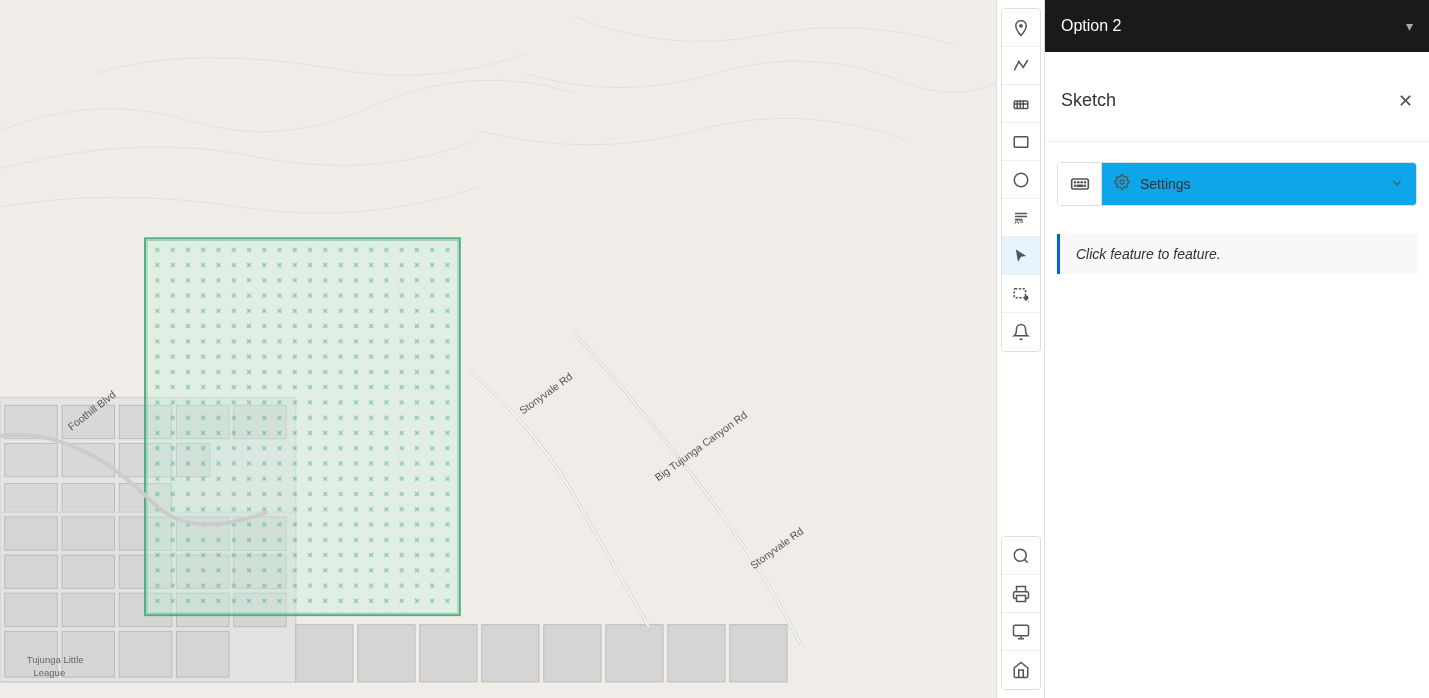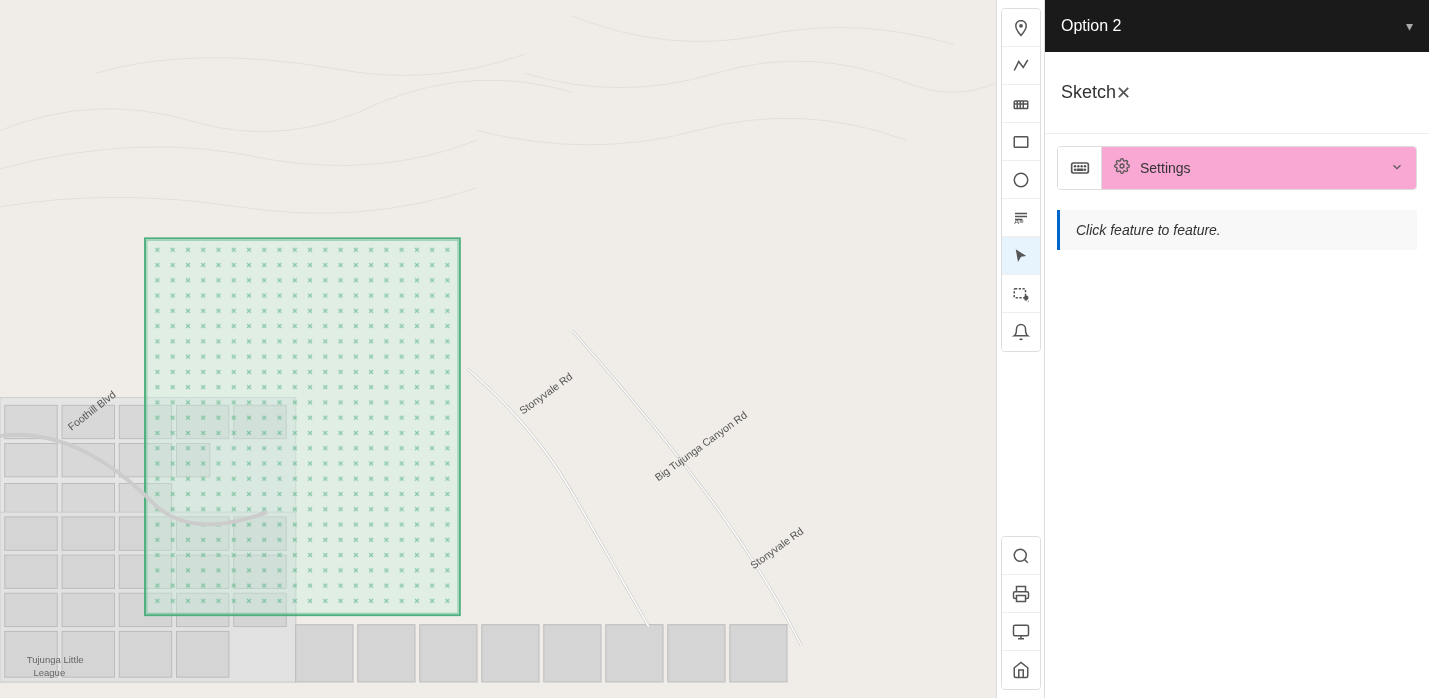--- a/index.html
+++ b/index.html
@@ -78,20 +78,21 @@
       margin-top: auto;
     }
 
     
     .sketch-panel {
       width: 385px;
       background: white;
       border-left: 1px solid #ddd;
       display: flex;
       flex-direction: column;
+      gap: 8px;
     }
 
     
     .option-header {
       background: #1a1a1a;
       color: white;
       height: 52px;
       display: flex;
       align-items: center;
       justify-content: space-between;
@@ -102,21 +103,21 @@
 
     .option-header-chevron {
       color: #aaa;
       font-size: 14px;
     }
 
     
     .sketch-header {
       display: flex;
       align-items: center;
-      justify-content: flex-start;
+      justify-content: space-between;
       padding: 30px 16px;
       border-bottom: 1px solid #eee;
     }
 
     .sketch-title {
       font-size: 18px;
       font-weight: 400;
       color: #333;
     }
 
@@ -153,21 +154,21 @@
       font-size: 18px;
     }
 
     .settings-main-btn {
       flex: 1;
       height: 42px;
       display: flex;
       align-items: center;
       padding: 0 12px;
       gap: 10px;
-      background: #f9a8d4;
+      background: #0ea5e9;
       border: none;
       cursor: pointer;
       font-size: 14px;
       color: #333;
     }
 
     .settings-gear {
       color: #555;
       font-size: 16px;
     }

